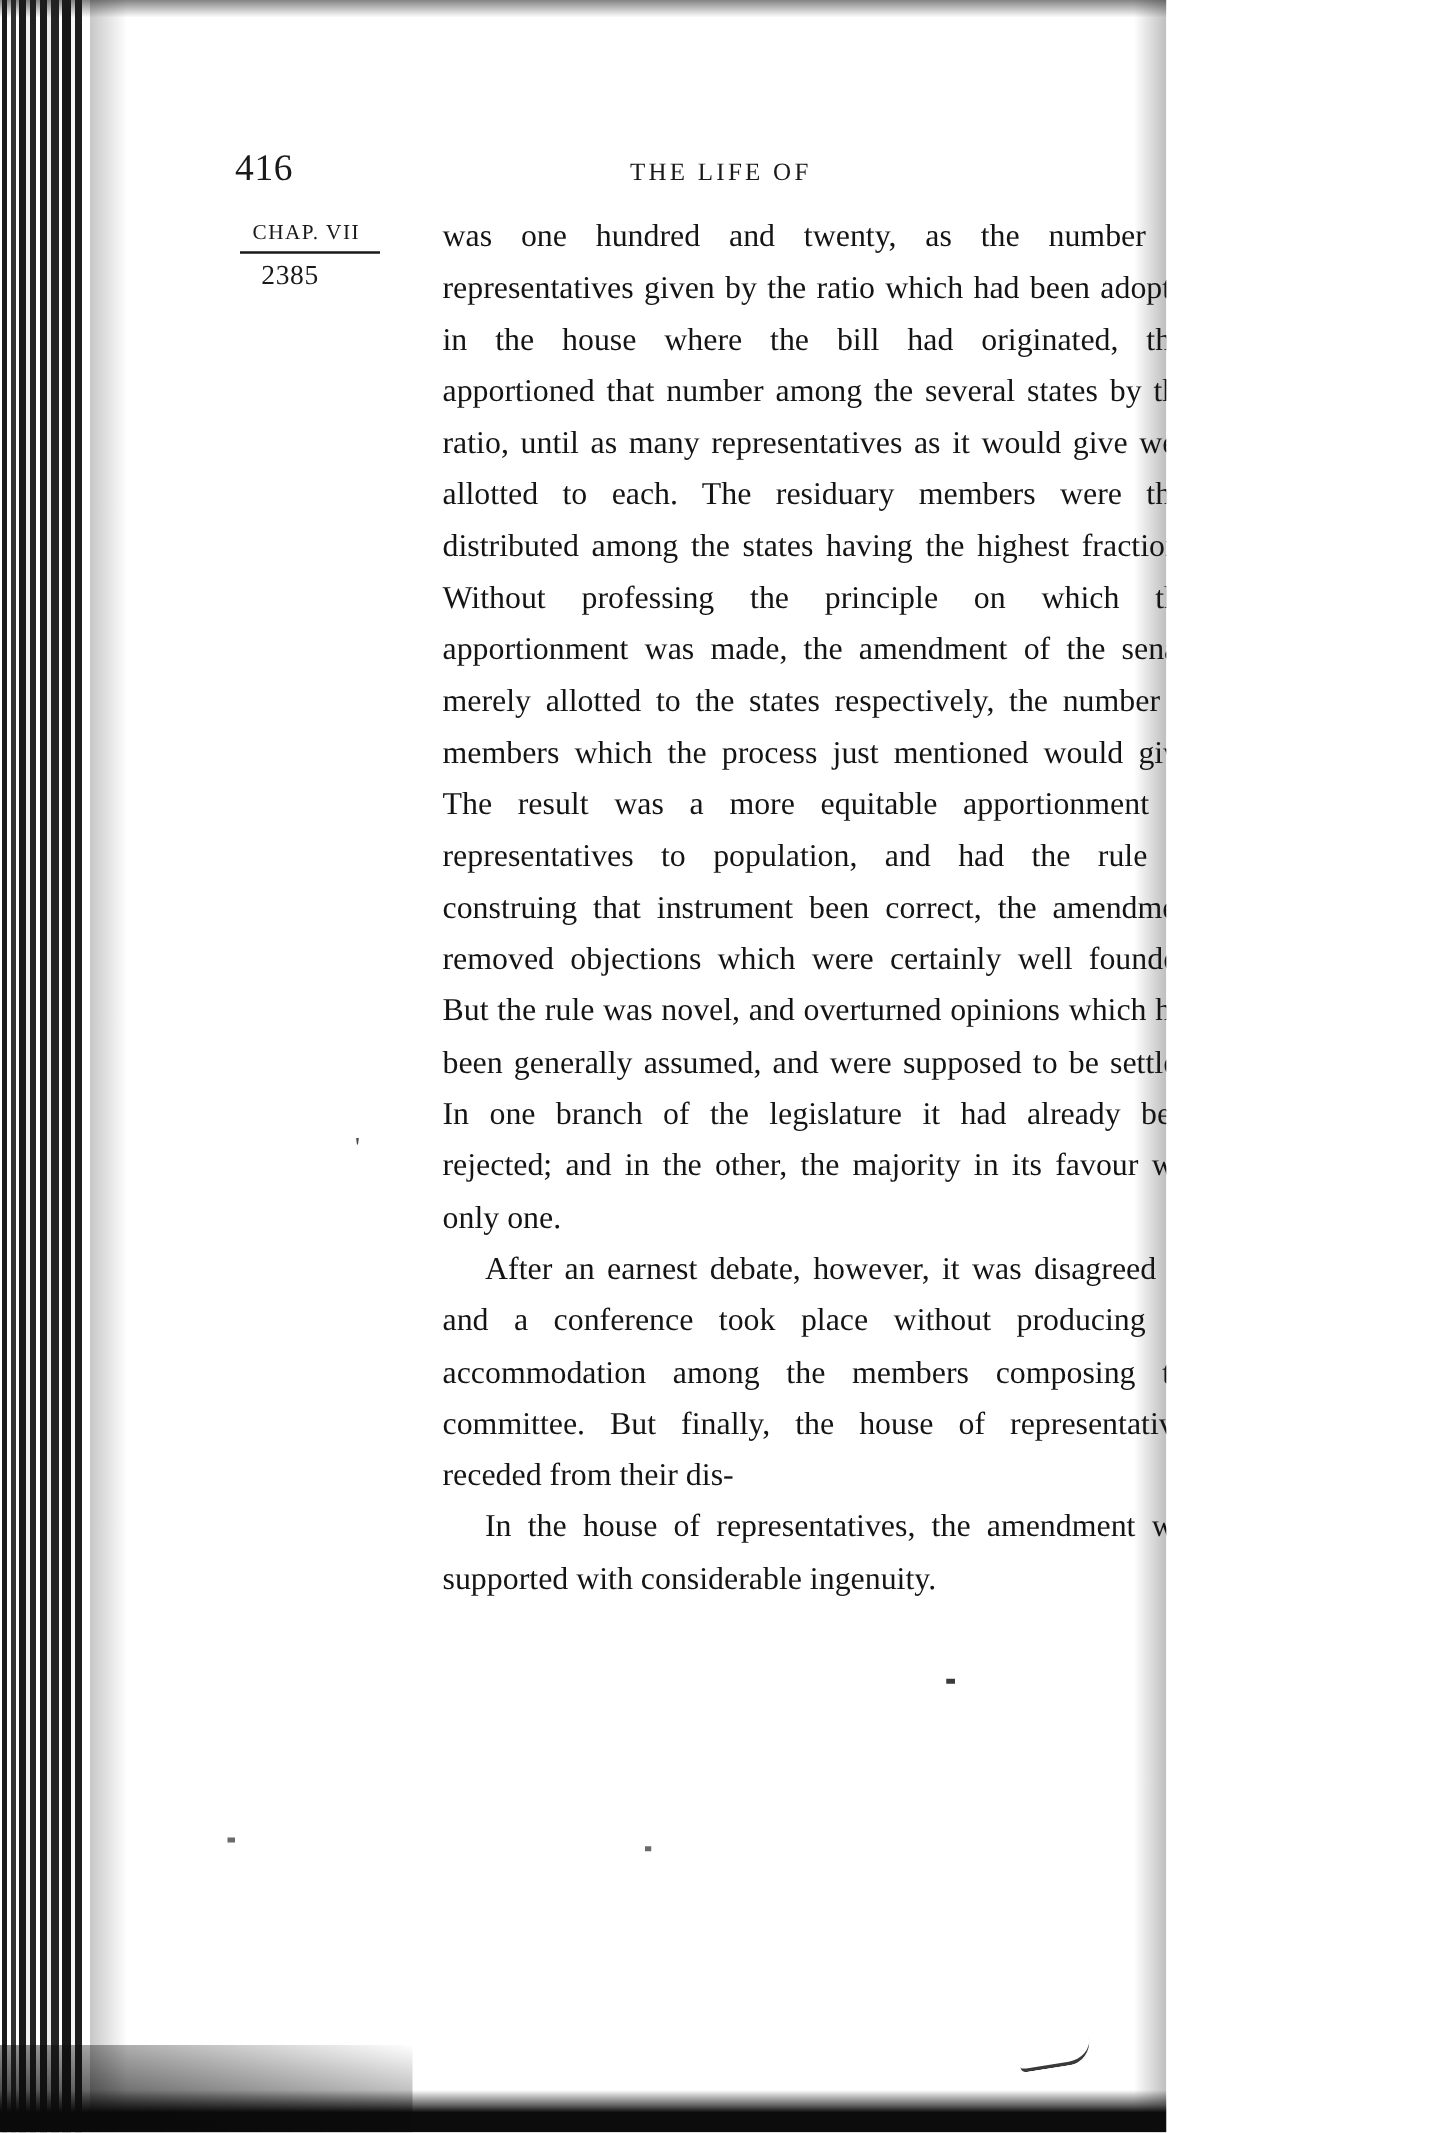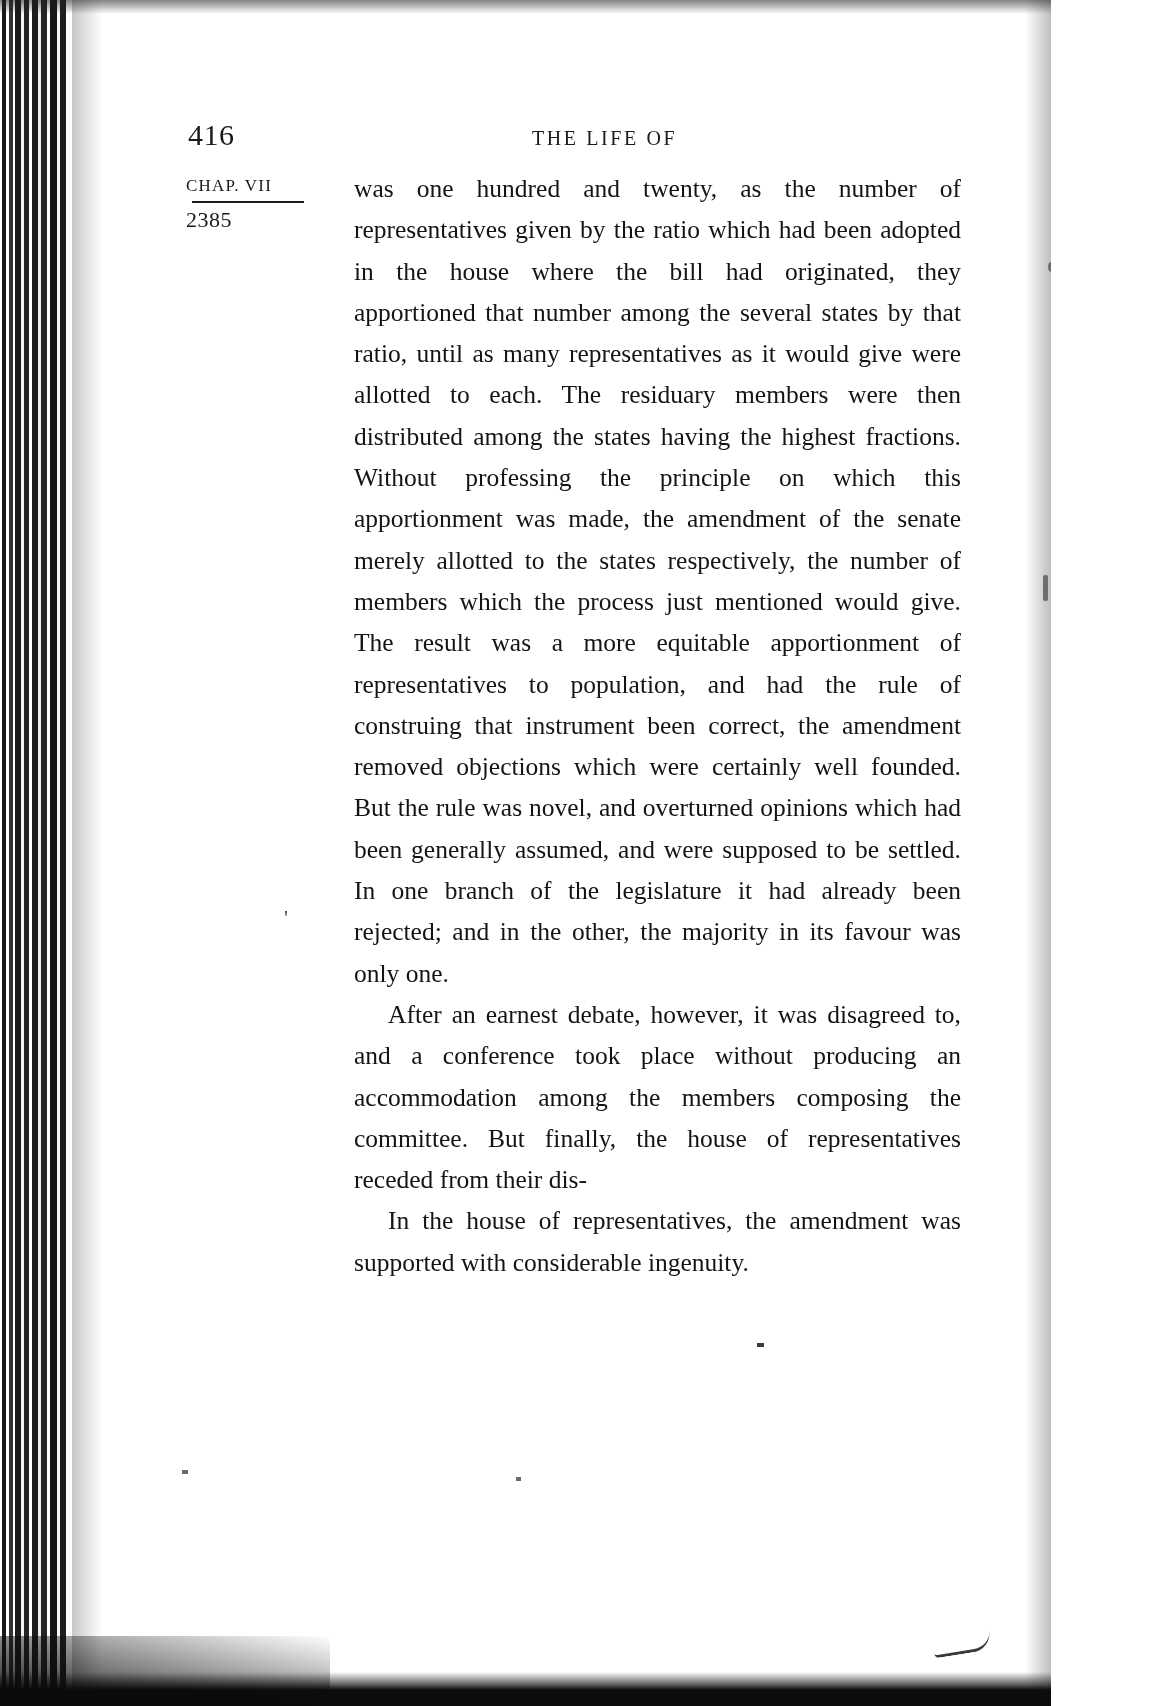--- a/index.html
+++ b/index.html
@@ -2,21 +2,21 @@
 <html><head>
 <meta charset="utf-8">
 <style>
   html, body {
     margin: 0;
     padding: 0;
     background: #ffffff;
   }
   #page {
     position: relative;
-    width: 1051px;
+    width: 933px;
     height: 1706px;
     background: #ffffff;
     overflow: hidden;
     font-family: "Liberation Serif", serif;
     color: #111111;
   }
 
   
   .gutter {
     position: absolute;
@@ -91,34 +91,34 @@
   .folio {
     position: absolute;
     left: 188px;
     top: 118px;
     font-size: 30px;
     letter-spacing: 0.5px;
     color: #1a1a1a;
   }
   .running-head {
     position: absolute;
-    left: 532px;
+    left: 504px;
     top: 127px;
     font-size: 20px;
     letter-spacing: 2.6px;
     color: #1a1a1a;
   }
 
   
   .marginalia {
     position: absolute;
     left: 186px;
     top: 176px;
     width: 118px;
-    text-align: left;
+    text-align: center;
   }
   .marginalia .chap {
     font-size: 17px;
     letter-spacing: 1.2px;
     color: #1a1a1a;
     white-space: nowrap;
   }
   .marginalia .rule {
     height: 2px;
     background: #1a1a1a;

